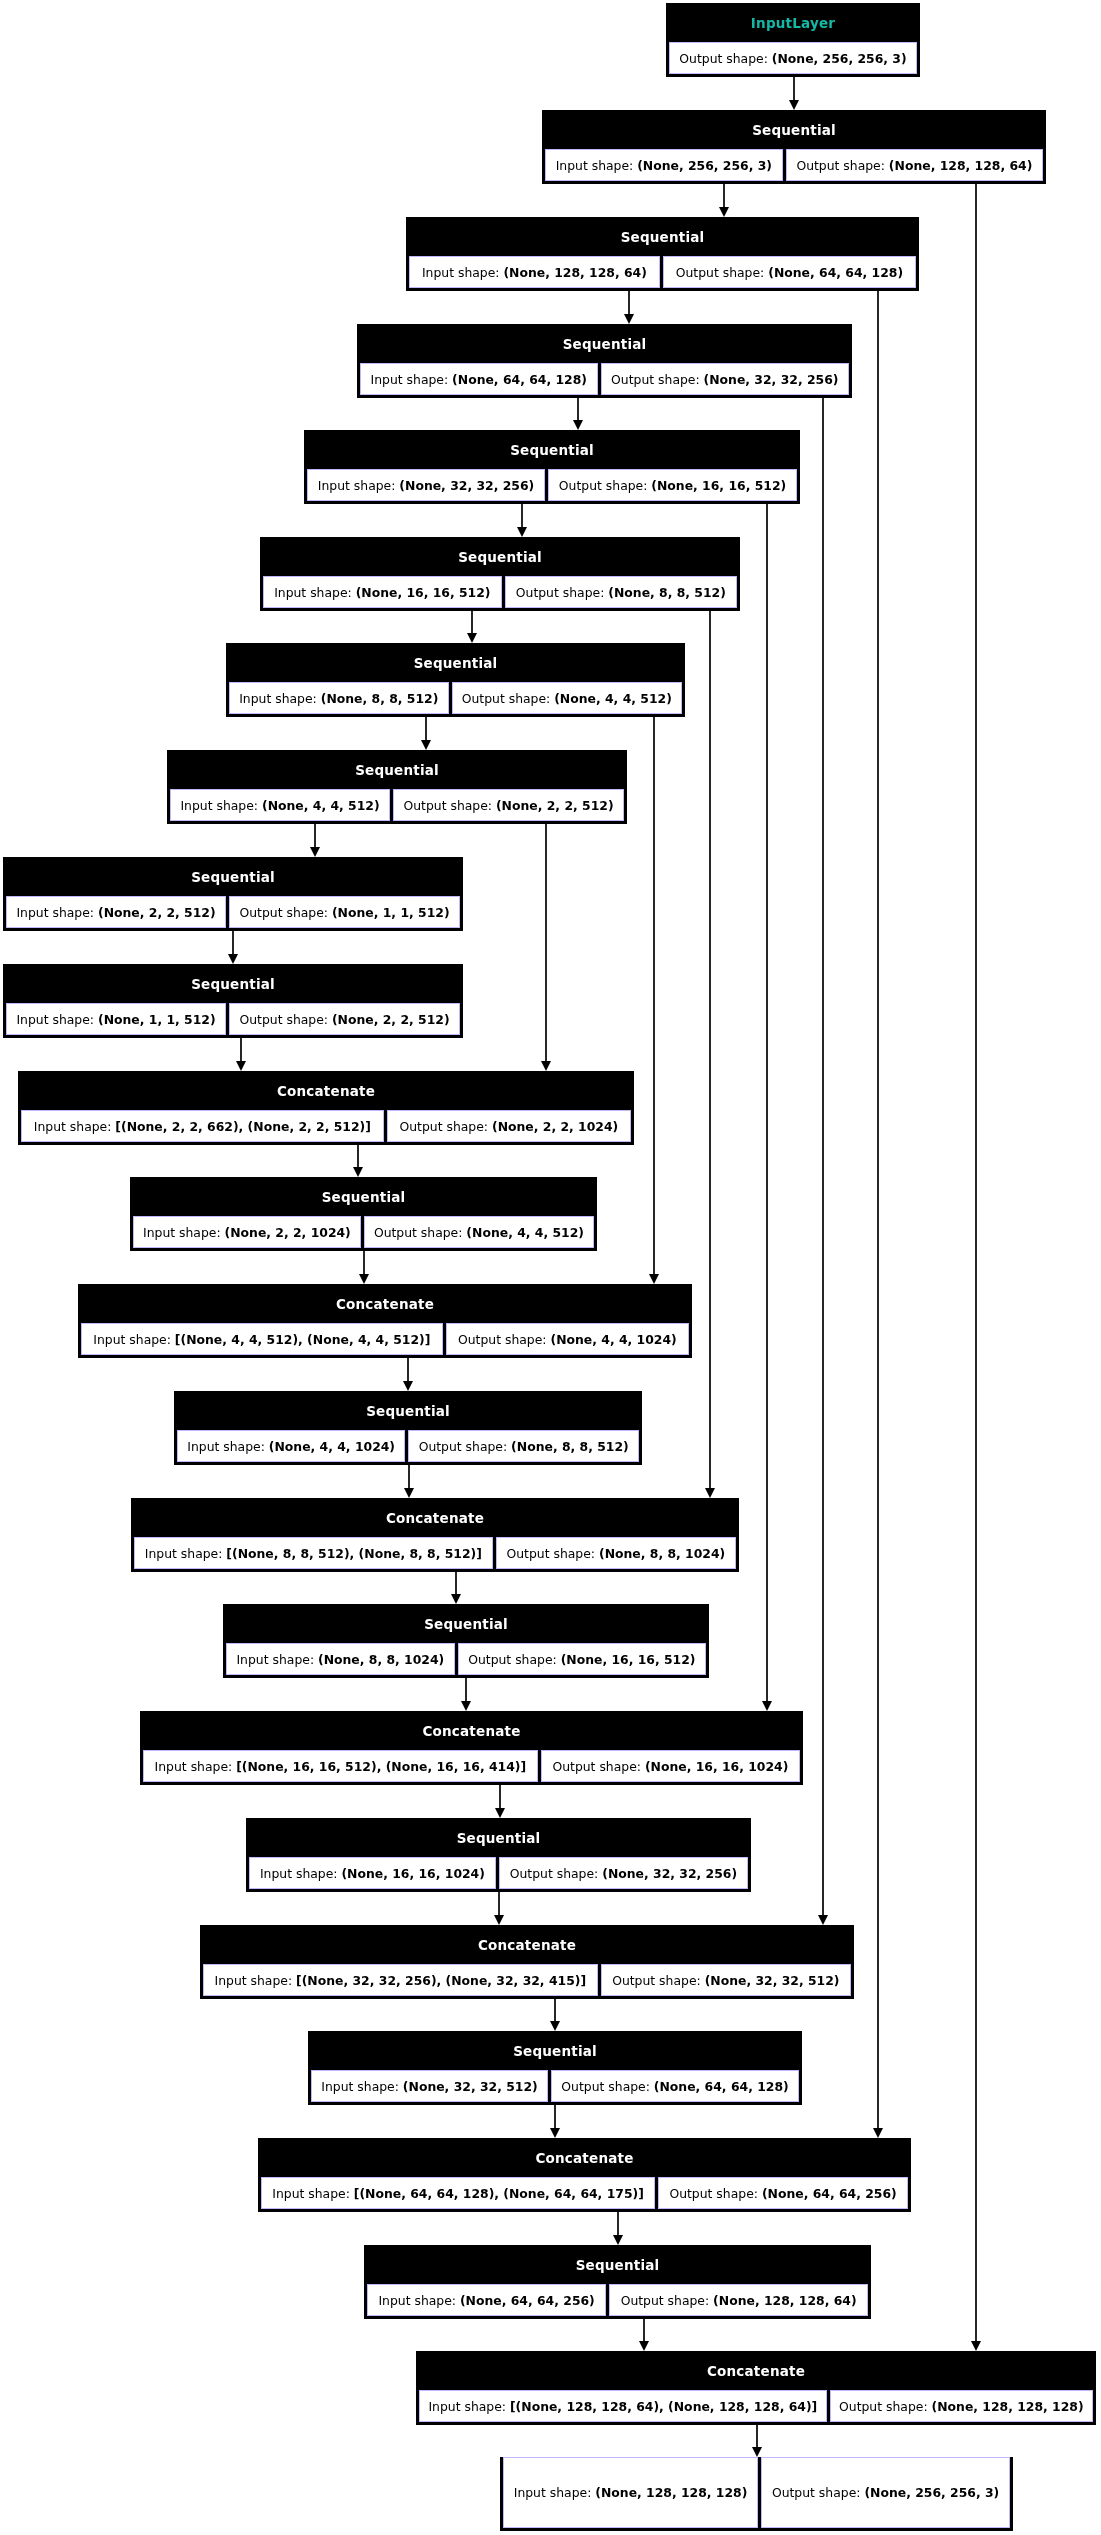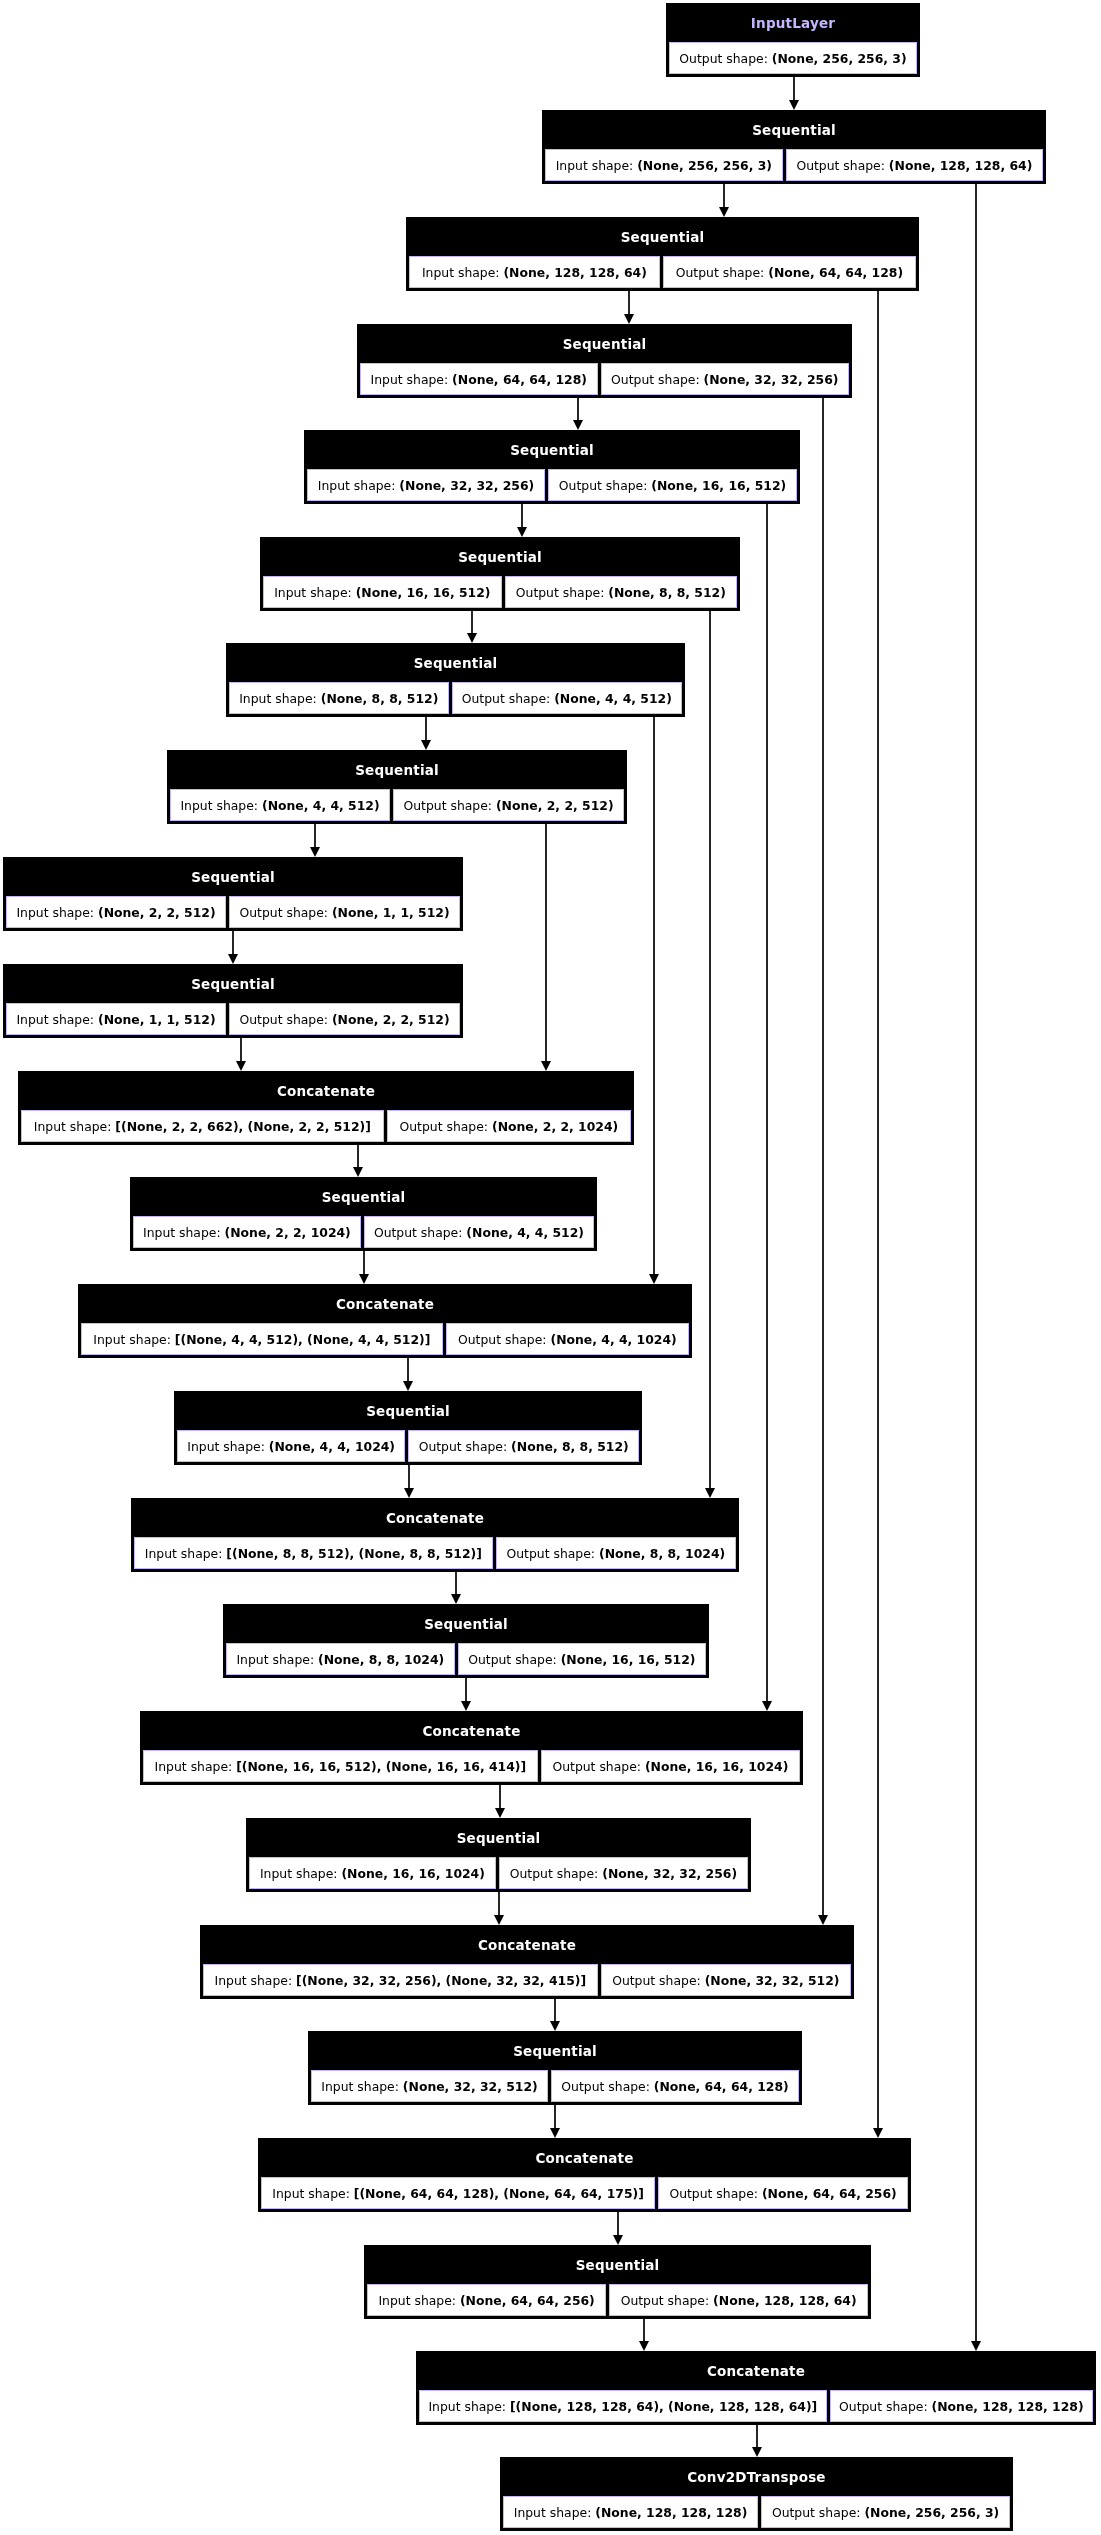--- a/index.html
+++ b/index.html
@@ -126,21 +126,21 @@
       <polygon points="762,1701 772,1701 767,1711" fill="#000000"></polygon>
       <line x1="710" y1="611" x2="710" y2="1490" stroke="#000000" stroke-width="1.7"></line>
       <polygon points="705,1488 715,1488 710,1498" fill="#000000"></polygon>
       <line x1="654" y1="717" x2="654" y2="1276" stroke="#000000" stroke-width="1.7"></line>
       <polygon points="649,1274 659,1274 654,1284" fill="#000000"></polygon>
       <line x1="546" y1="824" x2="546" y2="1063" stroke="#000000" stroke-width="1.7"></line>
       <polygon points="541,1061 551,1061 546,1071" fill="#000000"></polygon>
     </svg>
 
   <div class="node" style="left: 666px; top: 3px; width: 254px; height: 74px; background: rgb(0, 0, 0);">
-    <div class="node-title" style="color: #c4b5fd;">InputLayer</div>
+    <div class="node-title" style="color: #14b8a6;">InputLayer</div>
     <div class="node-body">
         <div class="cell">
           <span>Output shape:&nbsp;</span>
           <b>(None, 256, 256, 3)</b>
         </div>
       </div>
   </div>
 
   <div class="node" style="left: 542px; top: 110px; width: 504px; height: 74px; background: rgb(0, 0, 0);">
     <div class="node-title" style="color: rgb(255, 255, 255);">Sequential</div>
@@ -444,21 +444,20 @@
           <b>[(None, 128, 128, 64), (None, 128, 128, 64)]</b>
         </div>
         <div class="cell">
           <span>Output shape:&nbsp;</span>
           <b>(None, 128, 128, 128)</b>
         </div>
       </div>
   </div>
 
   <div class="node" style="left: 500px; top: 2457px; width: 513px; height: 74px; background: rgb(0, 0, 0);">
-    <div class="node-title" style="color: rgb(255, 255, 255);">Conv2DTranspose</div>
     <div class="node-body">
         <div class="cell">
           <span>Input shape:&nbsp;</span>
           <b>(None, 128, 128, 128)</b>
         </div>
         <div class="cell">
           <span>Output shape:&nbsp;</span>
           <b>(None, 256, 256, 3)</b>
         </div>
       </div>

